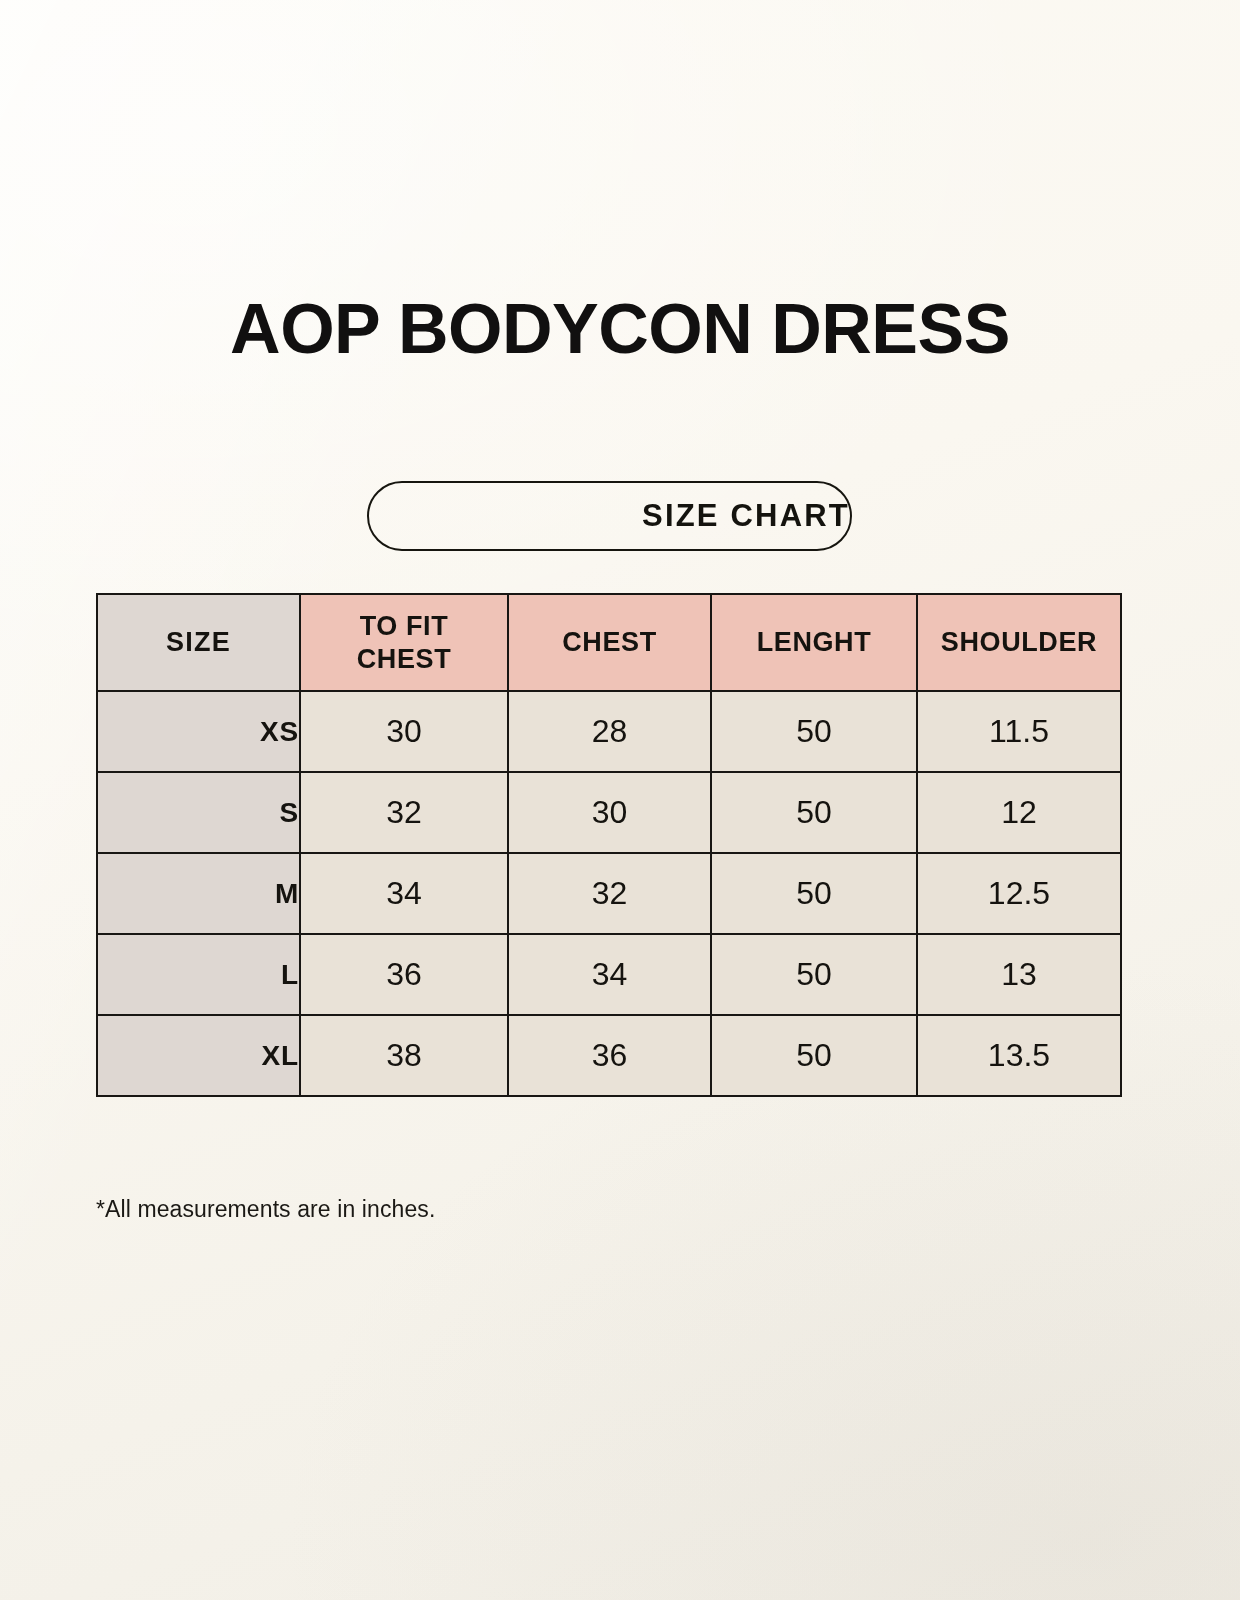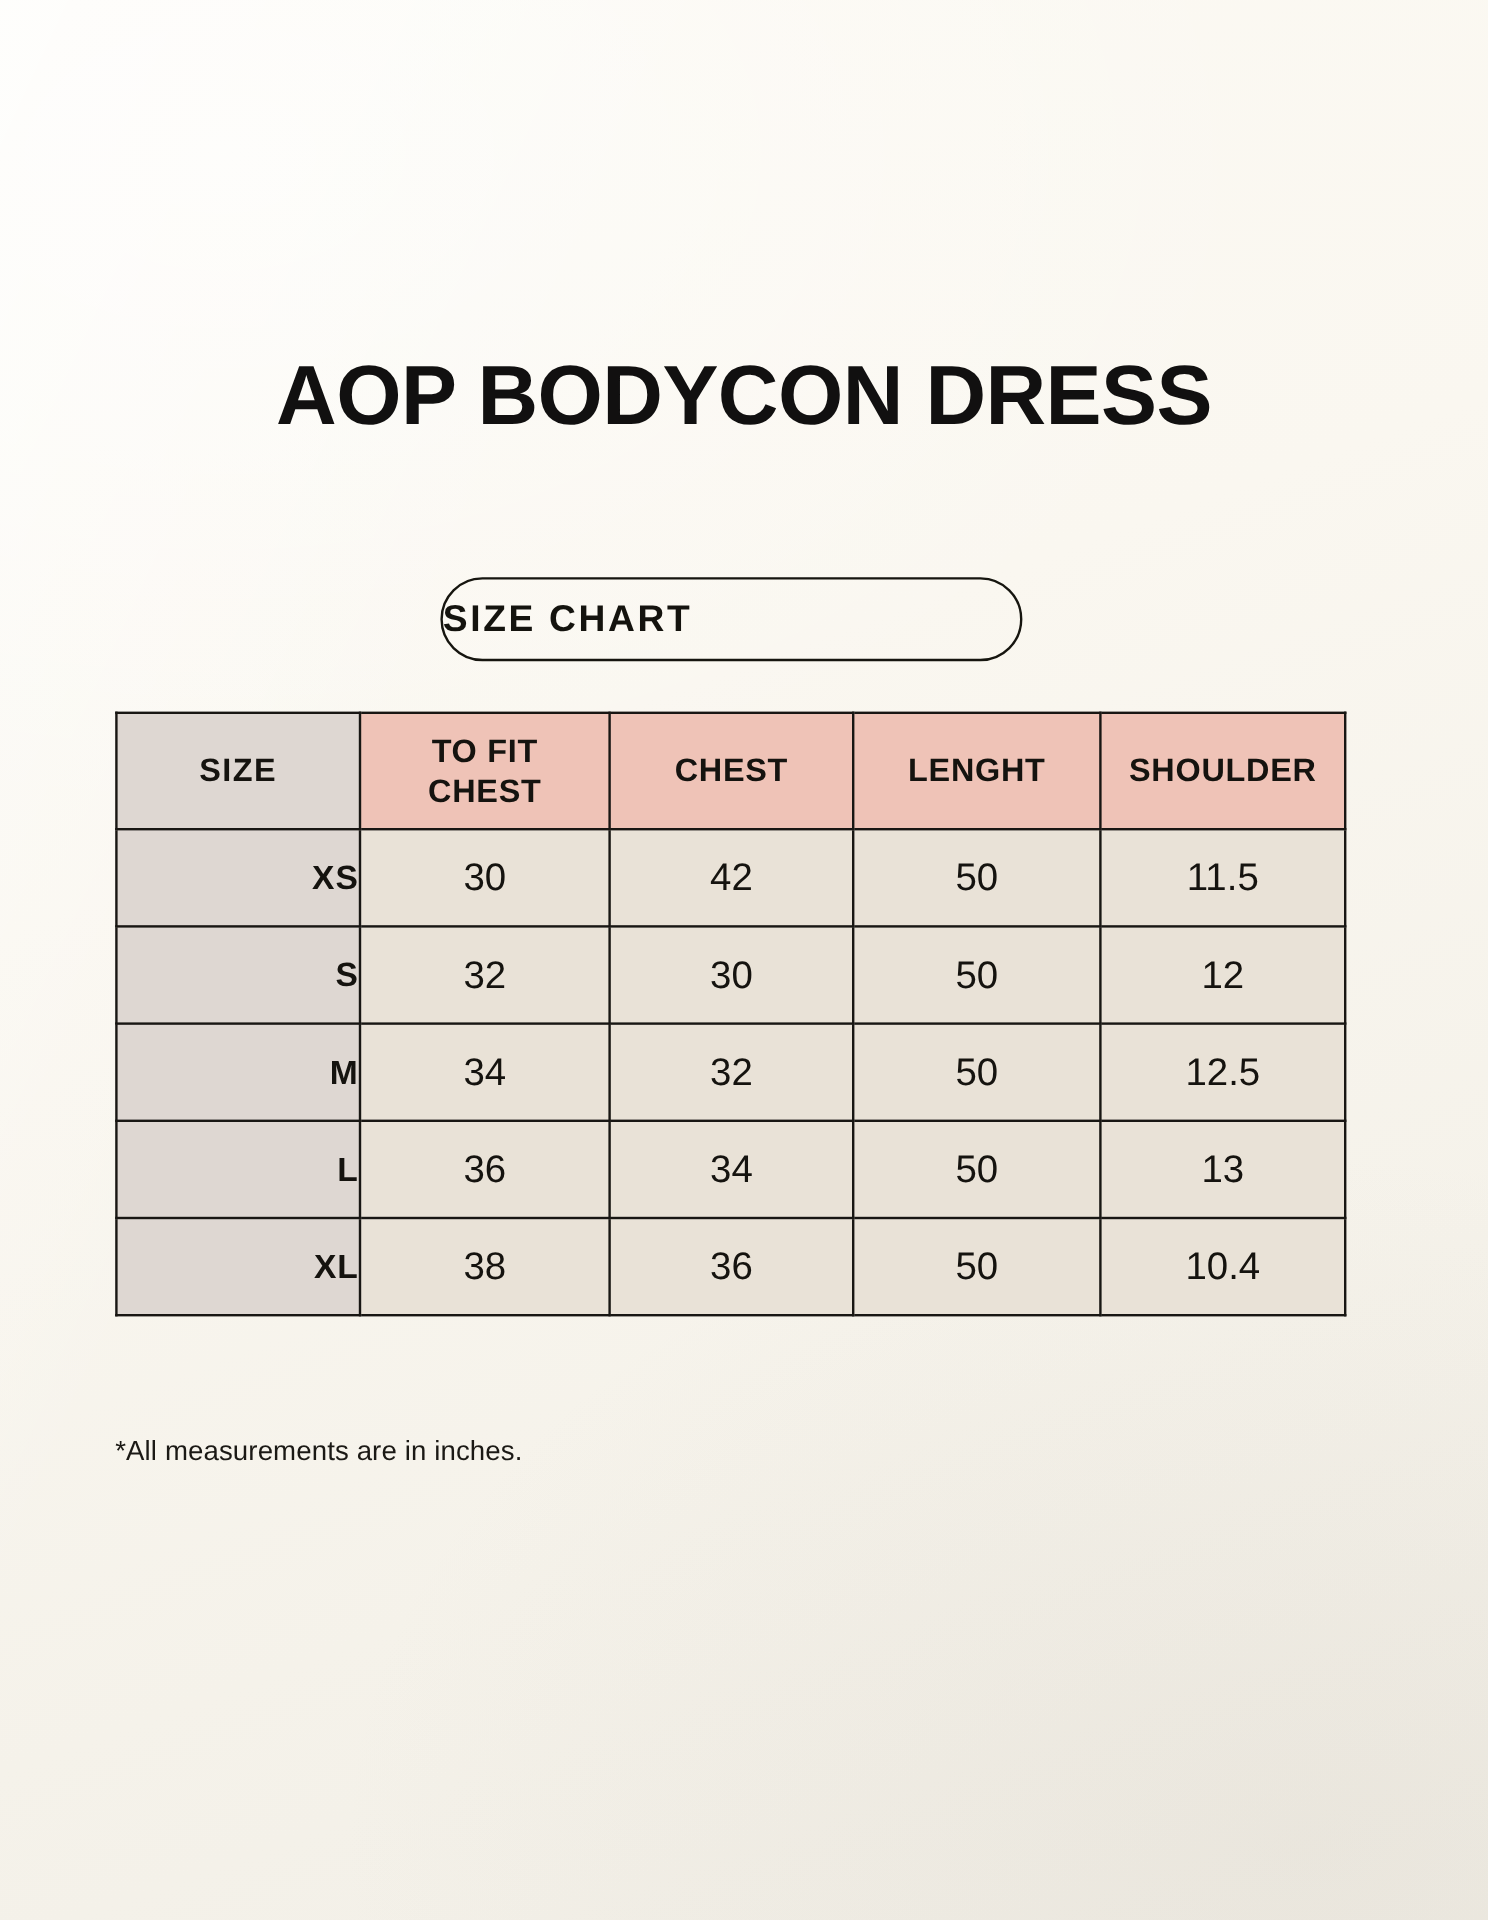--- a/index.html
+++ b/index.html
@@ -61,21 +61,21 @@
   .pill {
     position: absolute;
     top: 481px;
     left: 367px;
     width: 485px;
     height: 70px;
     border: 2.5px solid #16150F;
     border-radius: 38px;
     display: flex;
     align-items: center;
-    justify-content: flex-start;
+    justify-content: flex-end;
     background: transparent;
   }
   .pill-label {
     font-size: 31px;
     font-weight: 700;
     letter-spacing: 2.2px;
     color: #14130E;
   }
 
   
@@ -178,21 +178,21 @@
           </th>
           <th>CHEST</th>
           <th>LENGHT</th>
           <th>SHOULDER</th>
         </tr>
       </thead>
       <tbody>
         <tr>
           <td class="size-cell">XS</td>
           <td>30</td>
-          <td>42</td>
+          <td>28</td>
           <td>50</td>
           <td>11.5</td>
         </tr>
         <tr>
           <td class="size-cell">S</td>
           <td>32</td>
           <td>30</td>
           <td>50</td>
           <td>12</td>
         </tr>
@@ -208,21 +208,21 @@
           <td>36</td>
           <td>34</td>
           <td>50</td>
           <td>13</td>
         </tr>
         <tr>
           <td class="size-cell">XL</td>
           <td>38</td>
           <td>36</td>
           <td>50</td>
-          <td>10.4</td>
+          <td>13.5</td>
         </tr>
       </tbody>
     </table>
   </div>
 
   <div class="footnote">*All measurements are in inches.</div>
 
 </div>
 
 </body></html>

